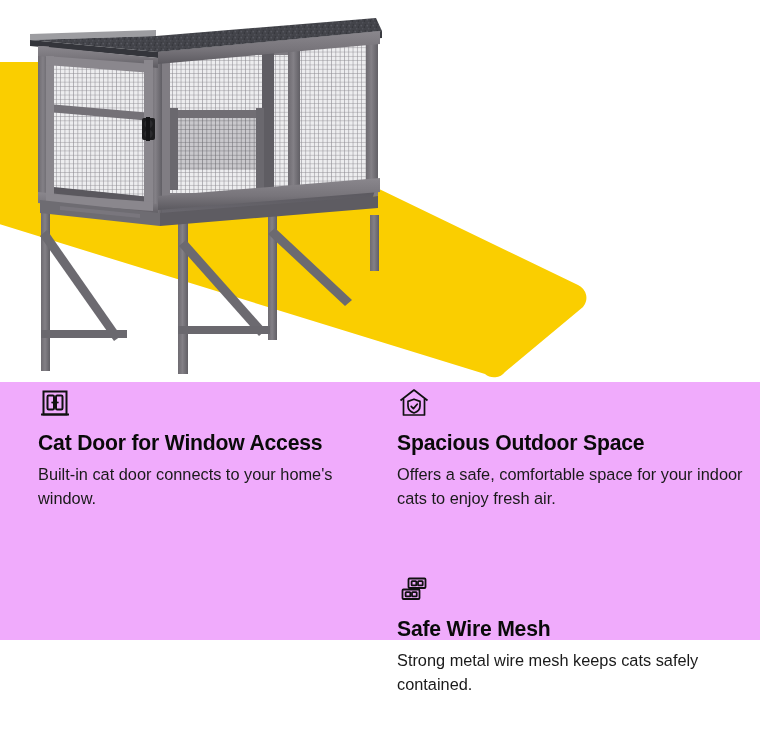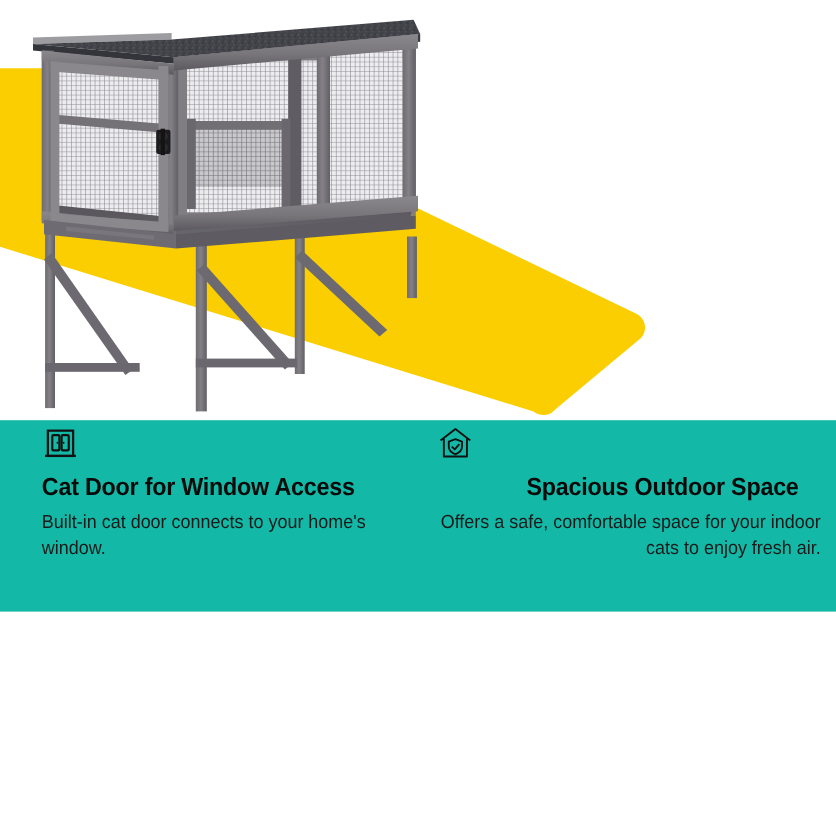--- a/index.html
+++ b/index.html
@@ -13,22 +13,22 @@
     height: 750px;
     overflow: hidden;
     font-family: "Liberation Sans", "DejaVu Sans", sans-serif;
     color: #111111;
     position: relative;
   }
 
   #page {
     position: relative;
     width: 760px;
-    height: 556px;
-    background: #14b8a6;
+    height: 640px;
+    background: #f0abfc;
   }
 
   
   #hero {
     position: absolute;
     left: 0;
     top: 0;
     width: 760px;
     height: 382px;
     overflow: hidden;
@@ -48,21 +48,21 @@
     top: 382px;
     width: 760px;
     height: 368px;
     box-sizing: border-box;
   }
   .feature {
     position: absolute;
     box-sizing: border-box;
   }
   .feature.col-left  { left: 38px; width: 352px; }
-  .feature.col-right { left: 397px; width: 350px; text-align: right; }
+  .feature.col-right { left: 397px; width: 350px; }
   .feature.row-top    { top: 4px; }
   .feature.row-bottom { top: 190px; }
 
   .f-icon {
     display: block;
     height: 38px;
     margin-bottom: 6px;
   }
   .f-icon svg { display: block; }
 
@@ -261,15 +261,29 @@
           <path d="M6.5 12.8 V29 H27.5 V12.8"></path>
           <path d="M17 13.2 L23 15.4 V20 c0 3.6 -2.6 5.8 -6 7 c-3.4 -1.2 -6 -3.4 -6 -7 v-4.6 Z"></path>
           <path d="M14.2 20.4 L16.4 22.6 L20.2 18.2" stroke-linecap="round"></path>
         </svg>
       </span>
       <h3 class="f-title">Spacious Outdoor Space</h3>
       <p class="f-desc">Offers a safe, comfortable space for your indoor cats to enjoy fresh air.</p>
     </div>
 
 
+    <div class="feature col-right row-bottom">
+      <span class="f-icon">
+        <svg width="34" height="34" viewBox="0 0 34 34" fill="none" stroke="#111111" stroke-width="1.8">
+          <rect x="11.5" y="6.5" width="17" height="9.5" rx="1"></rect>
+          <rect x="14.6" y="9.2" width="4.7" height="4.2" rx="0.6"></rect>
+          <rect x="21" y="9.2" width="4.7" height="4.2" rx="0.6"></rect>
+          <rect x="5.5" y="17.5" width="17" height="9.5" rx="1"></rect>
+          <rect x="8.6" y="20.2" width="4.7" height="4.2" rx="0.6"></rect>
+          <rect x="15" y="20.2" width="4.7" height="4.2" rx="0.6"></rect>
+        </svg>
+      </span>
+      <h3 class="f-title">Safe Wire Mesh</h3>
+      <p class="f-desc">Strong metal wire mesh keeps cats safely contained.</p>
+    </div>
 
   </div>
 </div>
 
 </body></html>

